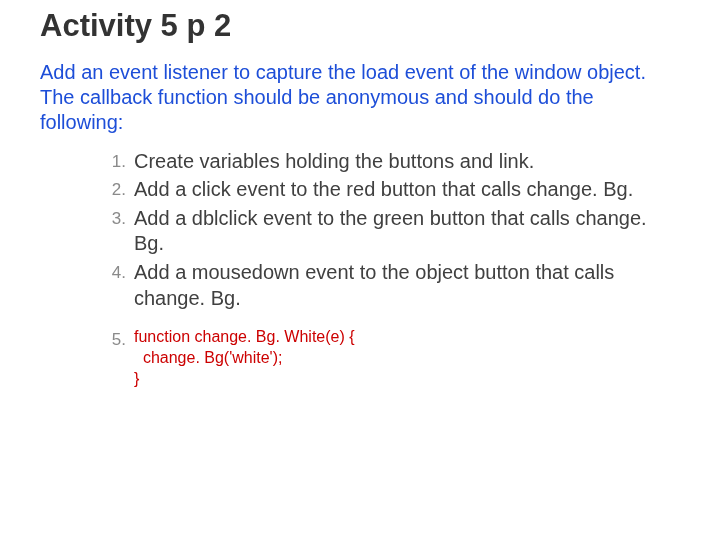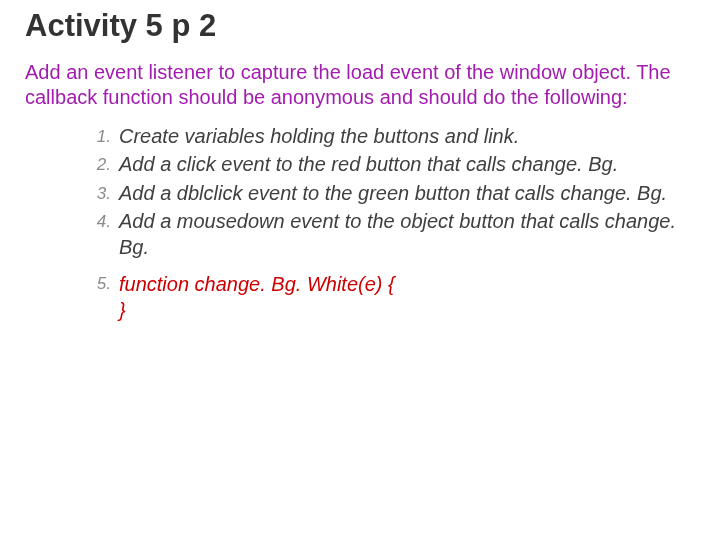--- a/index.html
+++ b/index.html
@@ -6,64 +6,63 @@
     margin: 0;
     padding: 0;
     width: 720px;
     height: 540px;
     background: #ffffff;
     font-family: Arial, Helvetica, sans-serif;
     color: #3a3a3a;
     overflow: hidden;
   }
   .slide {
-    padding: 8px 40px 0 25px;
+    padding: 8px 40px 0 40px;
   }
   .title {
     font-size: 31px;
     font-weight: bold;
     color: #333333;
     margin: 0 0 16px 0;
     line-height: 1.15;
   }
   .intro {
     font-size: 20px;
-    color: #a21caf;
+    color: #1d4ed8;
     line-height: 1.25;
     margin: 4px 0 14px 0;
   }
   ol.steps {
     margin: 0;
     padding: 0 0 0 70px;
     list-style: none;
     counter-reset: step;
   }
   ol.steps > li {
     counter-increment: step;
     font-size: 20px;
     color: #404040;
     line-height: 1.28;
     margin: 0 0 3px 0;
     position: relative;
     padding-left: 24px;
-    font-style: italic;
   }
   ol.steps > li::before {
     content: counter(step) ".";
     position: absolute;
     left: -12px;
     top: 2px;
     font-size: 17px;
     color: #8a8a8a;
     width: 28px;
     text-align: right;
   }
   .code-block {
-    margin-top: 10px;
-    font-size: 20px;
+    margin-top: 16px;
+    font-size: 16px;
     color: #cc0000;
     line-height: 1.3;
   }
   .code-line {
     white-space: pre;
   }
 </style>
 </head>
 <body>
 
@@ -71,17 +70,18 @@
   <h1 class="title">Activity 5 p 2</h1>
   <p class="intro">Add an event listener to capture the load event of the window object. The callback function should be anonymous and should do the following:</p>
   <ol class="steps">
     <li><span>Create variables holding the buttons and link.</span></li>
     <li><span>Add a click event to the red button that calls change. Bg.</span></li>
     <li><span>Add a dblclick event to the green button that calls change. Bg.</span></li>
     <li><span>Add a mousedown event to the object button that calls change. Bg.</span></li>
     <li>
       <div class="code-block">
         <div class="code-line">function change. Bg. White(e) {</div>
+        <div class="code-line">  change. Bg('white');</div>
         <div class="code-line">}</div>
       </div>
     </li>
   </ol>
 </div>
 
 </body></html>

